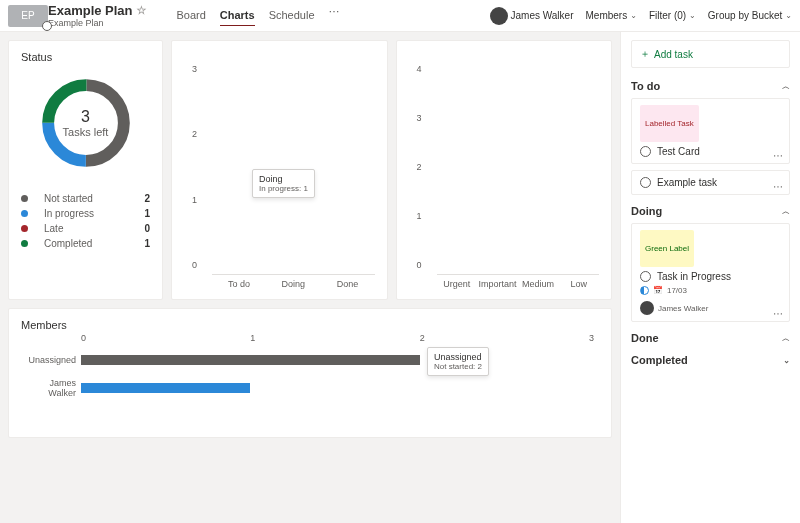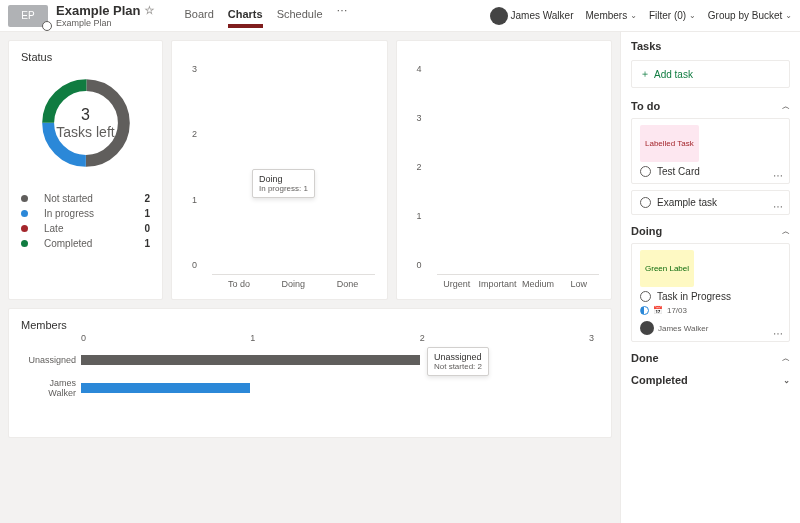--- a/index.html
+++ b/index.html
@@ -2,45 +2,45 @@
 <html><head>
 <meta charset="utf-8">
 <style>
 * { box-sizing: border-box; margin: 0; padding: 0; font-family: "Segoe UI", sans-serif; }
 body { background: #f3f2f1; width: 800px; height: 523px; font-size: 11px; color: #323130; overflow: hidden; }
 
 
 .header { background: #fff; height: 32px; display: flex; align-items: center; padding: 0 8px; border-bottom: 1px solid #edebe9; }
 .plan-tile { width: 40px; height: 22px; background: #b0b2b5; color: #fff; display: flex; align-items: center; justify-content: center; font-size: 10px; border-radius: 2px; position: relative; }
 .info-badge { position: absolute; bottom: -4px; right: -4px; width: 10px; height: 10px; border: 1px solid #605e5c; border-radius: 50%; background: #fff; font-size: 7px; display: flex; align-items: center; justify-content: center; }
-.plan-title-wrap { margin-left: 8px; }
+.plan-title-wrap { }
 .plan-title { font-size: 13px; font-weight: 600; display: flex; align-items: center; gap: 4px; }
 .plan-sub { font-size: 9px; color: #605e5c; }
 .star { color: #a19f9d; font-size: 11px; }
 .tabs { display: flex; gap: 14px; margin-left: 30px; font-size: 11px; }
 .tab { color: #605e5c; cursor: pointer; padding: 4px 0; }
-.tab.active { color: #323130; border-bottom: 4px solid #7f1d1d; font-weight: 600; }
+.tab.active { color: #323130; border-bottom: 1px solid #7f1d1d; font-weight: 600; }
 .dots { color: #605e5c; cursor: pointer; }
 .header-right { margin-left: auto; display: flex; align-items: center; gap: 12px; font-size: 10px; color: #323130; }
 .avatar { width: 18px; height: 18px; border-radius: 50%; background: #444; }
 .hdr-btn { display: flex; align-items: center; gap: 3px; cursor: pointer; }
 .chev { font-size: 8px; color: #605e5c; }
 
 
 .main { display: flex; height: calc(100% - 32px); }
 .charts-area { flex: 1; padding: 8px; display: flex; flex-direction: column; gap: 8px; }
 .row1 { display: flex; gap: 8px; height: 260px; }
 .card { background: #fff; border: 1px solid #edebe9; border-radius: 2px; padding: 10px 12px; }
 .card-title { font-size: 11px; font-weight: 400; color: #323130; margin-bottom: 8px; }
 
 .status-card { width: 155px; }
 .donut-wrap { position: relative; width: 100px; height: 100px; margin: 10px auto 20px; }
 .donut-center { position: absolute; inset: 0; display: flex; flex-direction: column; align-items: center; justify-content: center; }
 .donut-num { font-size: 16px; }
-.donut-label { font-size: 14px; color: #605e5c; }
+.donut-label { font-size: 11px; color: #605e5c; }
 .legend-row { display: flex; align-items: center; gap: 6px; font-size: 10px; margin: 4px 0; }
 .legend-dot { width: 7px; height: 7px; border-radius: 50%; }
 .legend-label { flex: 1; color: #605e5c; padding-left: 10px; }
 .legend-val { font-weight: 600; }
 
 .bar-card { flex: 1; position: relative; }
 .bar-chart { position: absolute; top: 38px; left: 20px; right: 12px; bottom: 24px; }
 .y-tick { position: absolute; left: 0; font-size: 9px; color: #605e5c; transform: translateY(-50%); }
 .x-cats { position: absolute; left: 20px; right: 0; bottom: -14px; display: flex; }
 .x-cat { flex: 1; text-align: center; font-size: 9px; color: #605e5c; }
@@ -230,21 +230,20 @@
             <div class="mem-label">James Walker</div>
             <div class="mem-bar" style="width: 100%;">
               <div style="width: 33.3333%; background: rgb(43, 136, 216);"></div>
             </div>
           </div>
         </div>
     </div>
   </div>
 
   <div class="side">
-    <div class="side-h1">Tasks</div>
     <div class="add-task">
       <span>＋</span>
       <span>Add task</span>
     </div>
 
     <div class="bucket-head">
       <span>To do</span>
       <span class="chev">︿</span>
     </div>
     <div class="task-card">

